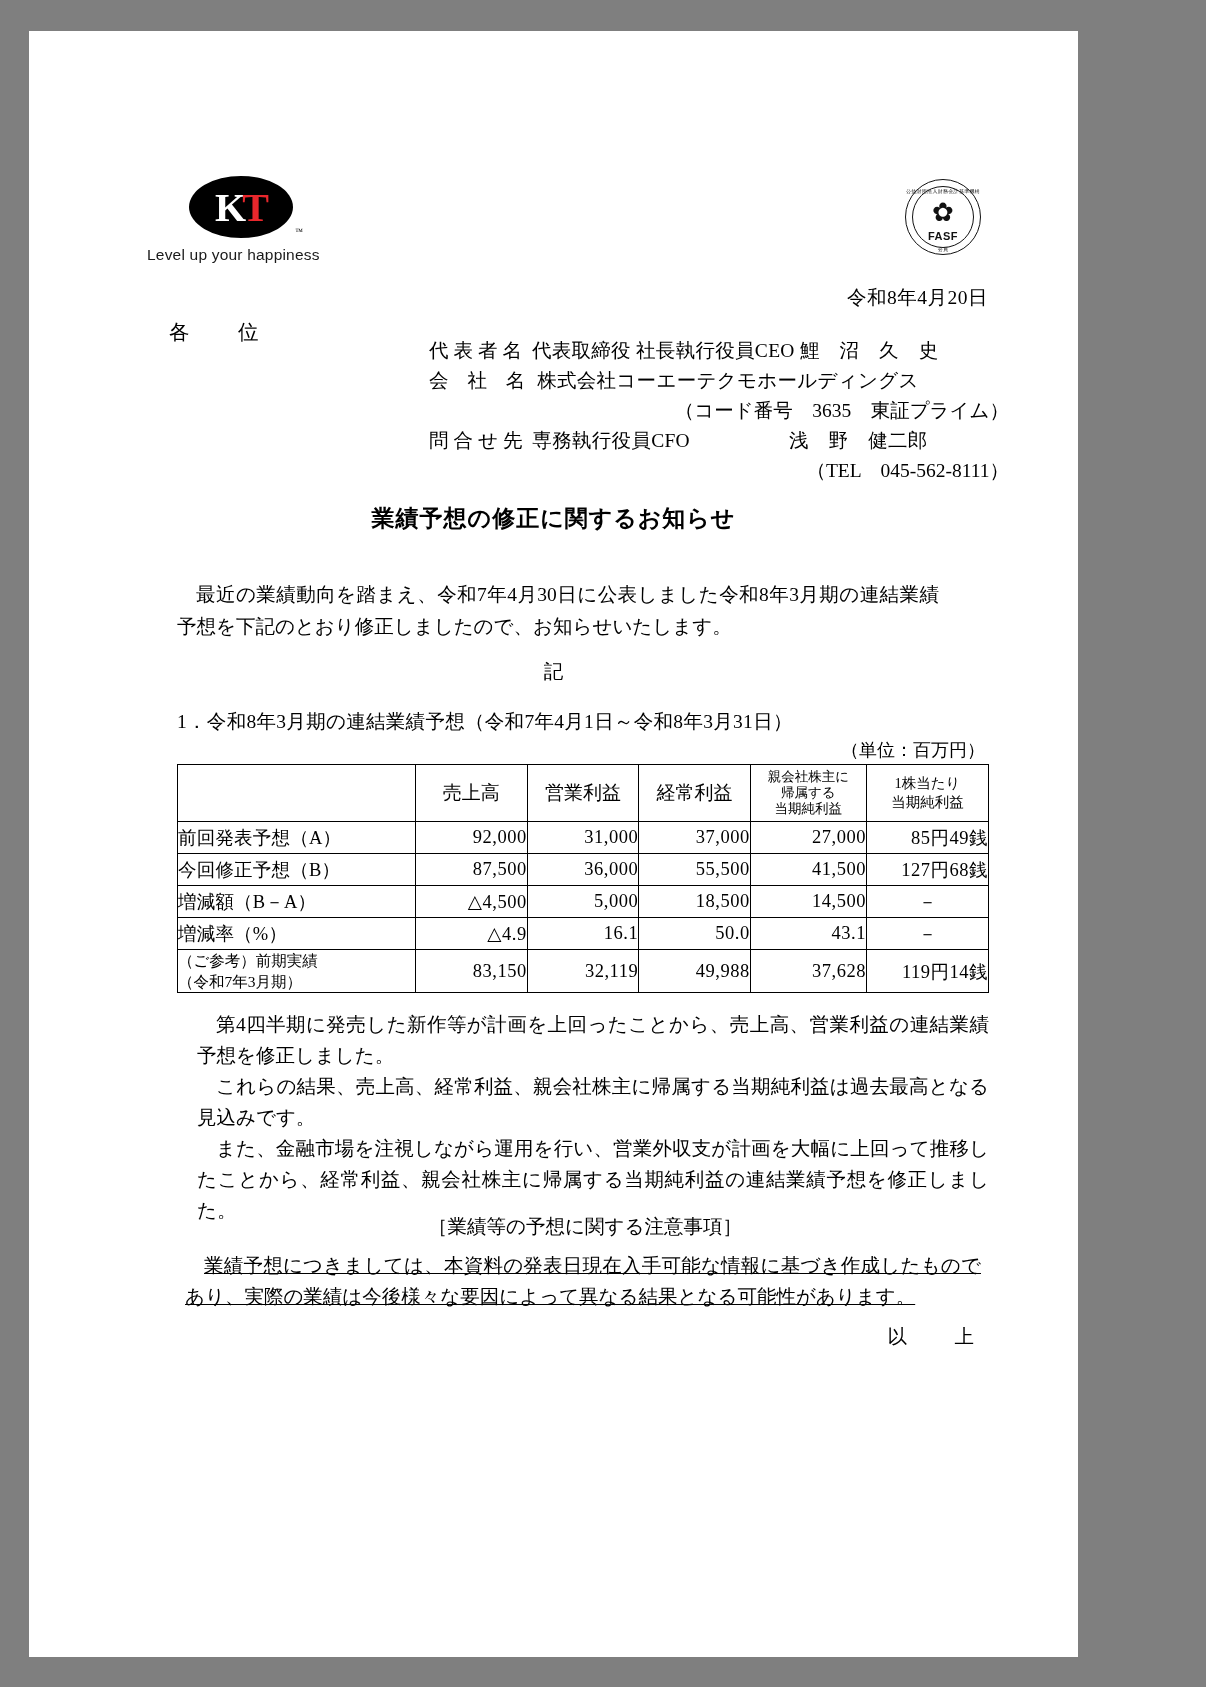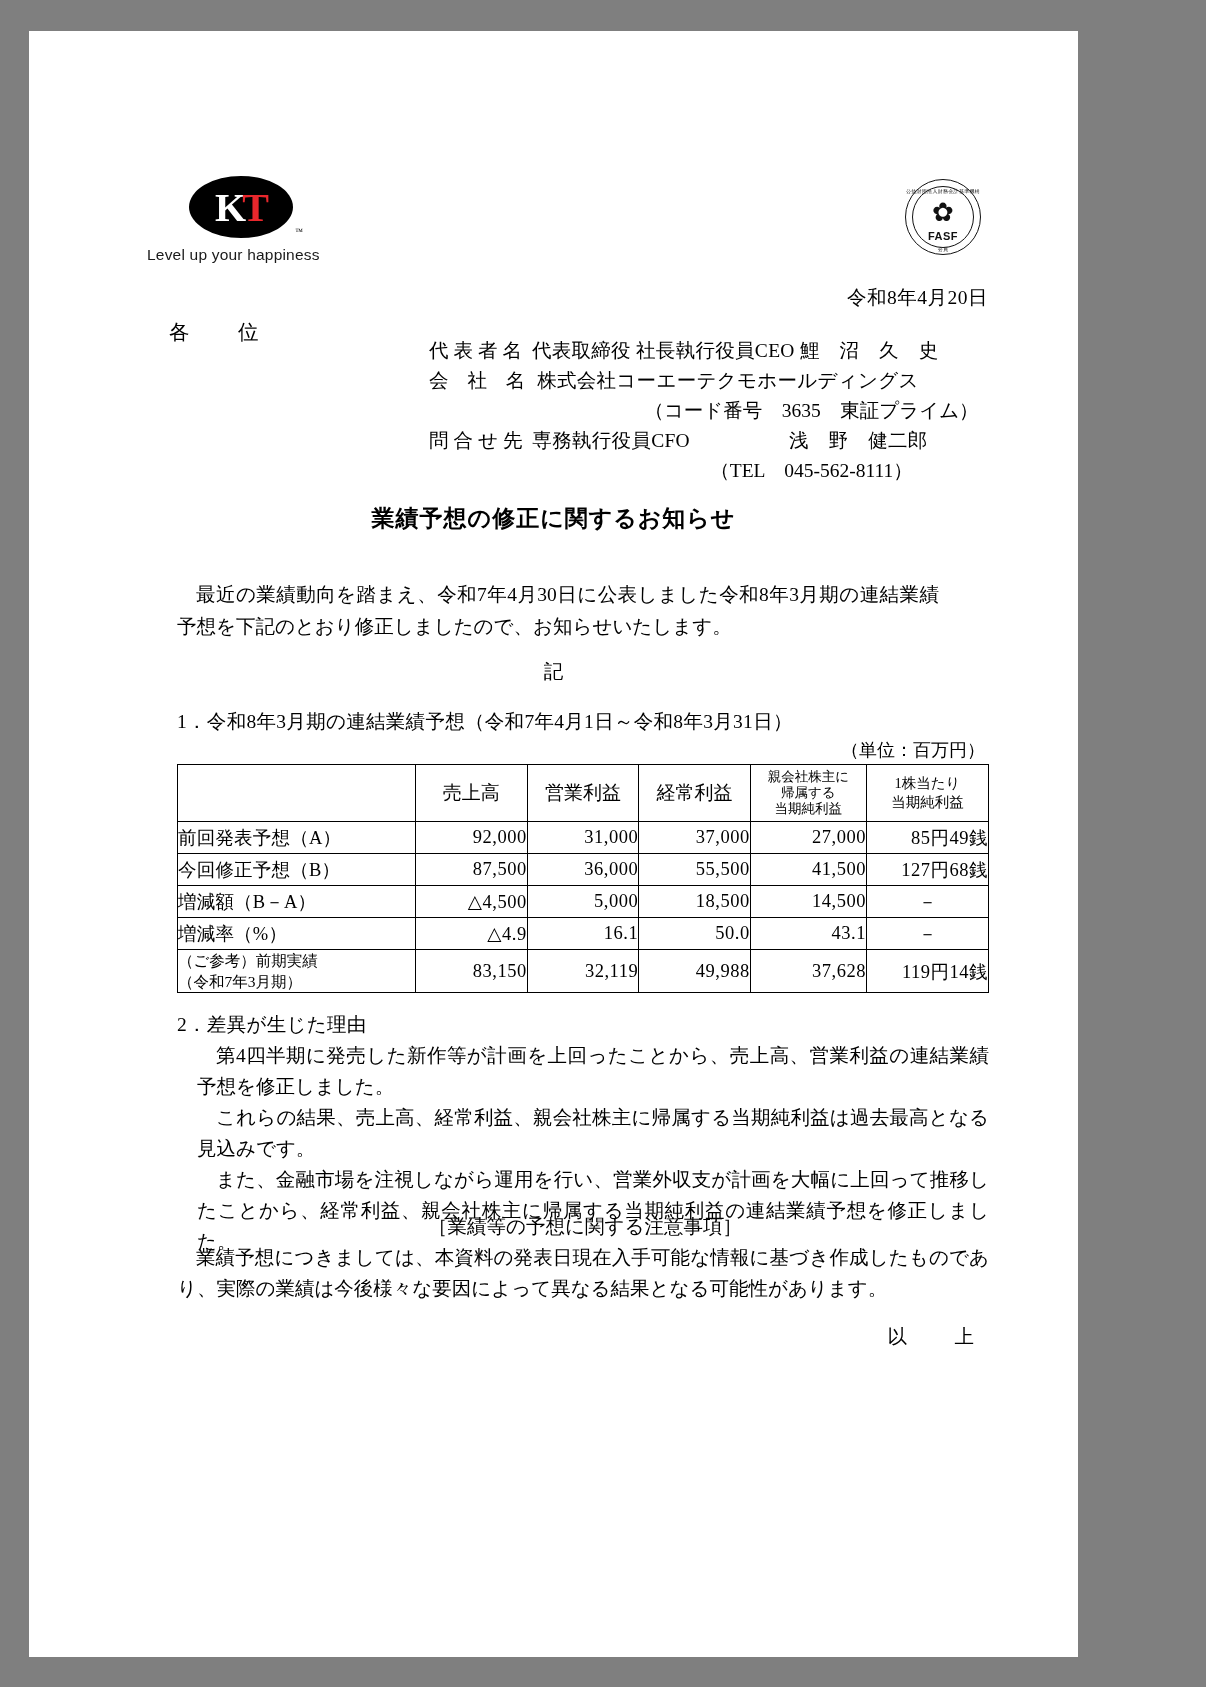--- a/index.html
+++ b/index.html
@@ -179,21 +179,21 @@
   }
   .cb-label {
     letter-spacing: 5px;
     display: inline-block;
   }
   .cb-value {
     letter-spacing: 0.3px;
   }
   .cb-indent-right {
     display: block;
-    text-align: center;
+    text-align: right;
     padding-left: 185px;
     white-space: nowrap;
   }
   .spread {
     letter-spacing: 7px;
   }
 
   .doc-title {
     position: absolute;
     left: 0;
@@ -326,23 +326,24 @@
     top: 1180px;
     width: 812px;
     font-size: 19.5px;
     line-height: 31px;
   }
   .notice .nhead {
     padding-left: 4px;
     text-align: center;
   }
   .notice p {
-    margin: 0;
+    margin: 8px;
     text-indent: 19px;
     text-align: justify;
+    text-decoration: underline;
   }
 
   .ijou {
     position: absolute;
     right: 90px;
     top: 1292px;
     font-size: 19.5px;
     letter-spacing: 14px;
   }
 </style>
@@ -462,21 +463,20 @@
           <td class="num">83,150</td>
           <td class="num">32,119</td>
           <td class="num">49,988</td>
           <td class="num">37,628</td>
           <td class="num">119円14銭</td>
         </tr>
       </tbody>
     </table>
 
     <div class="jp section2">
-      <div class="head">2．差異が生じた理由</div>
       <div class="para-wrap">
         <p>第4四半期に発売した新作等が計画を上回ったことから、売上高、営業利益の連結業績予想を修正しました。</p>
         <p>これらの結果、売上高、経常利益、親会社株主に帰属する当期純利益は過去最高となる見込みです。</p>
         <p>また、金融市場を注視しながら運用を行い、営業外収支が計画を大幅に上回って推移したことから、経常利益、親会社株主に帰属する当期純利益の連結業績予想を修正しました。</p>
       </div>
     </div>
 
     <div class="jp notice">
       <div class="nhead">［業績等の予想に関する注意事項］</div>
       <p>業績予想につきましては、本資料の発表日現在入手可能な情報に基づき作成したものであり、実際の業績は今後様々な要因によって異なる結果となる可能性があります。</p>

